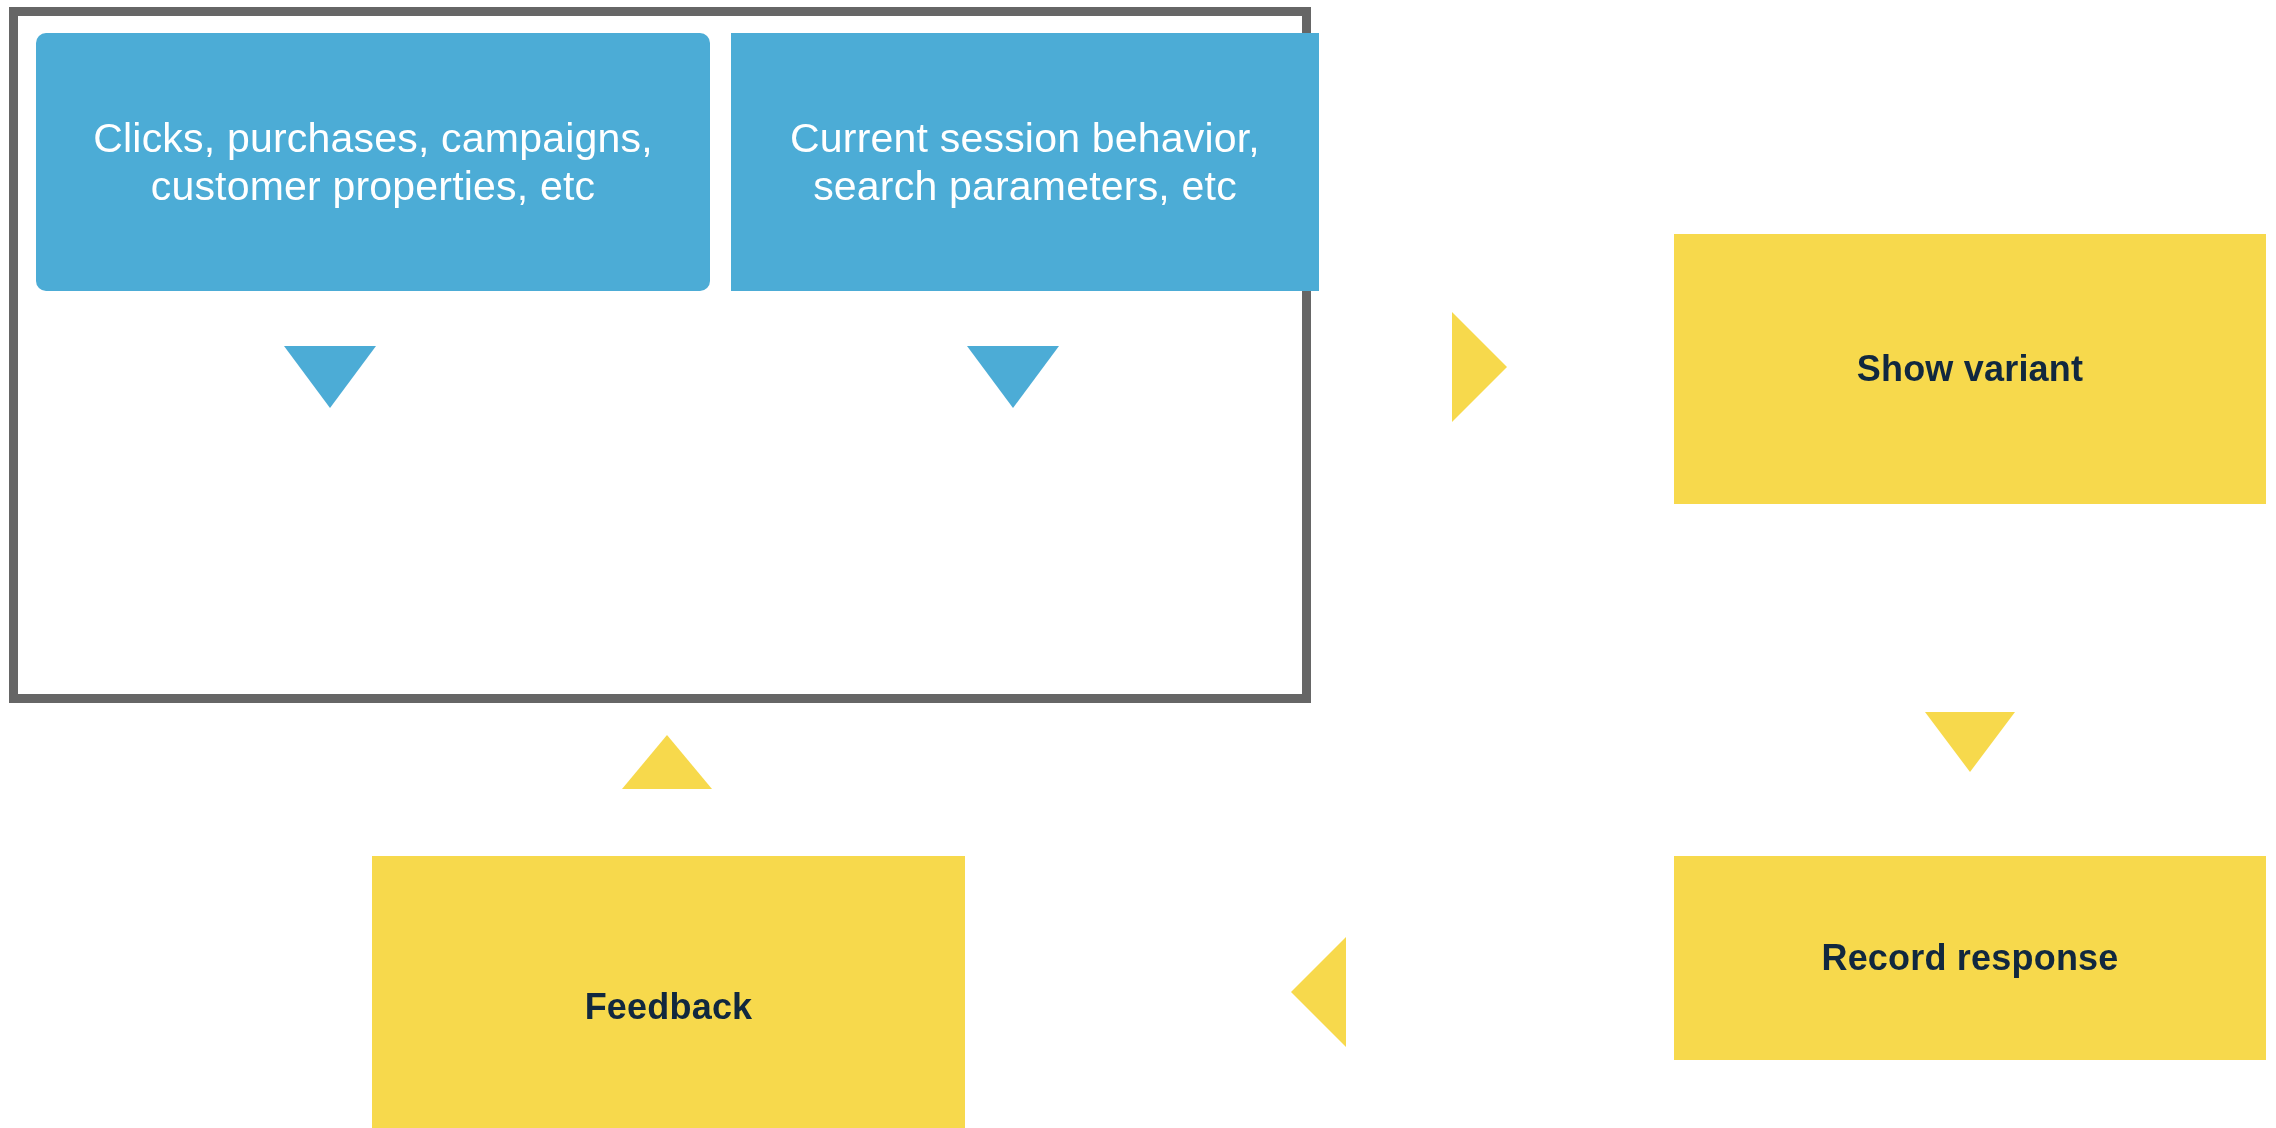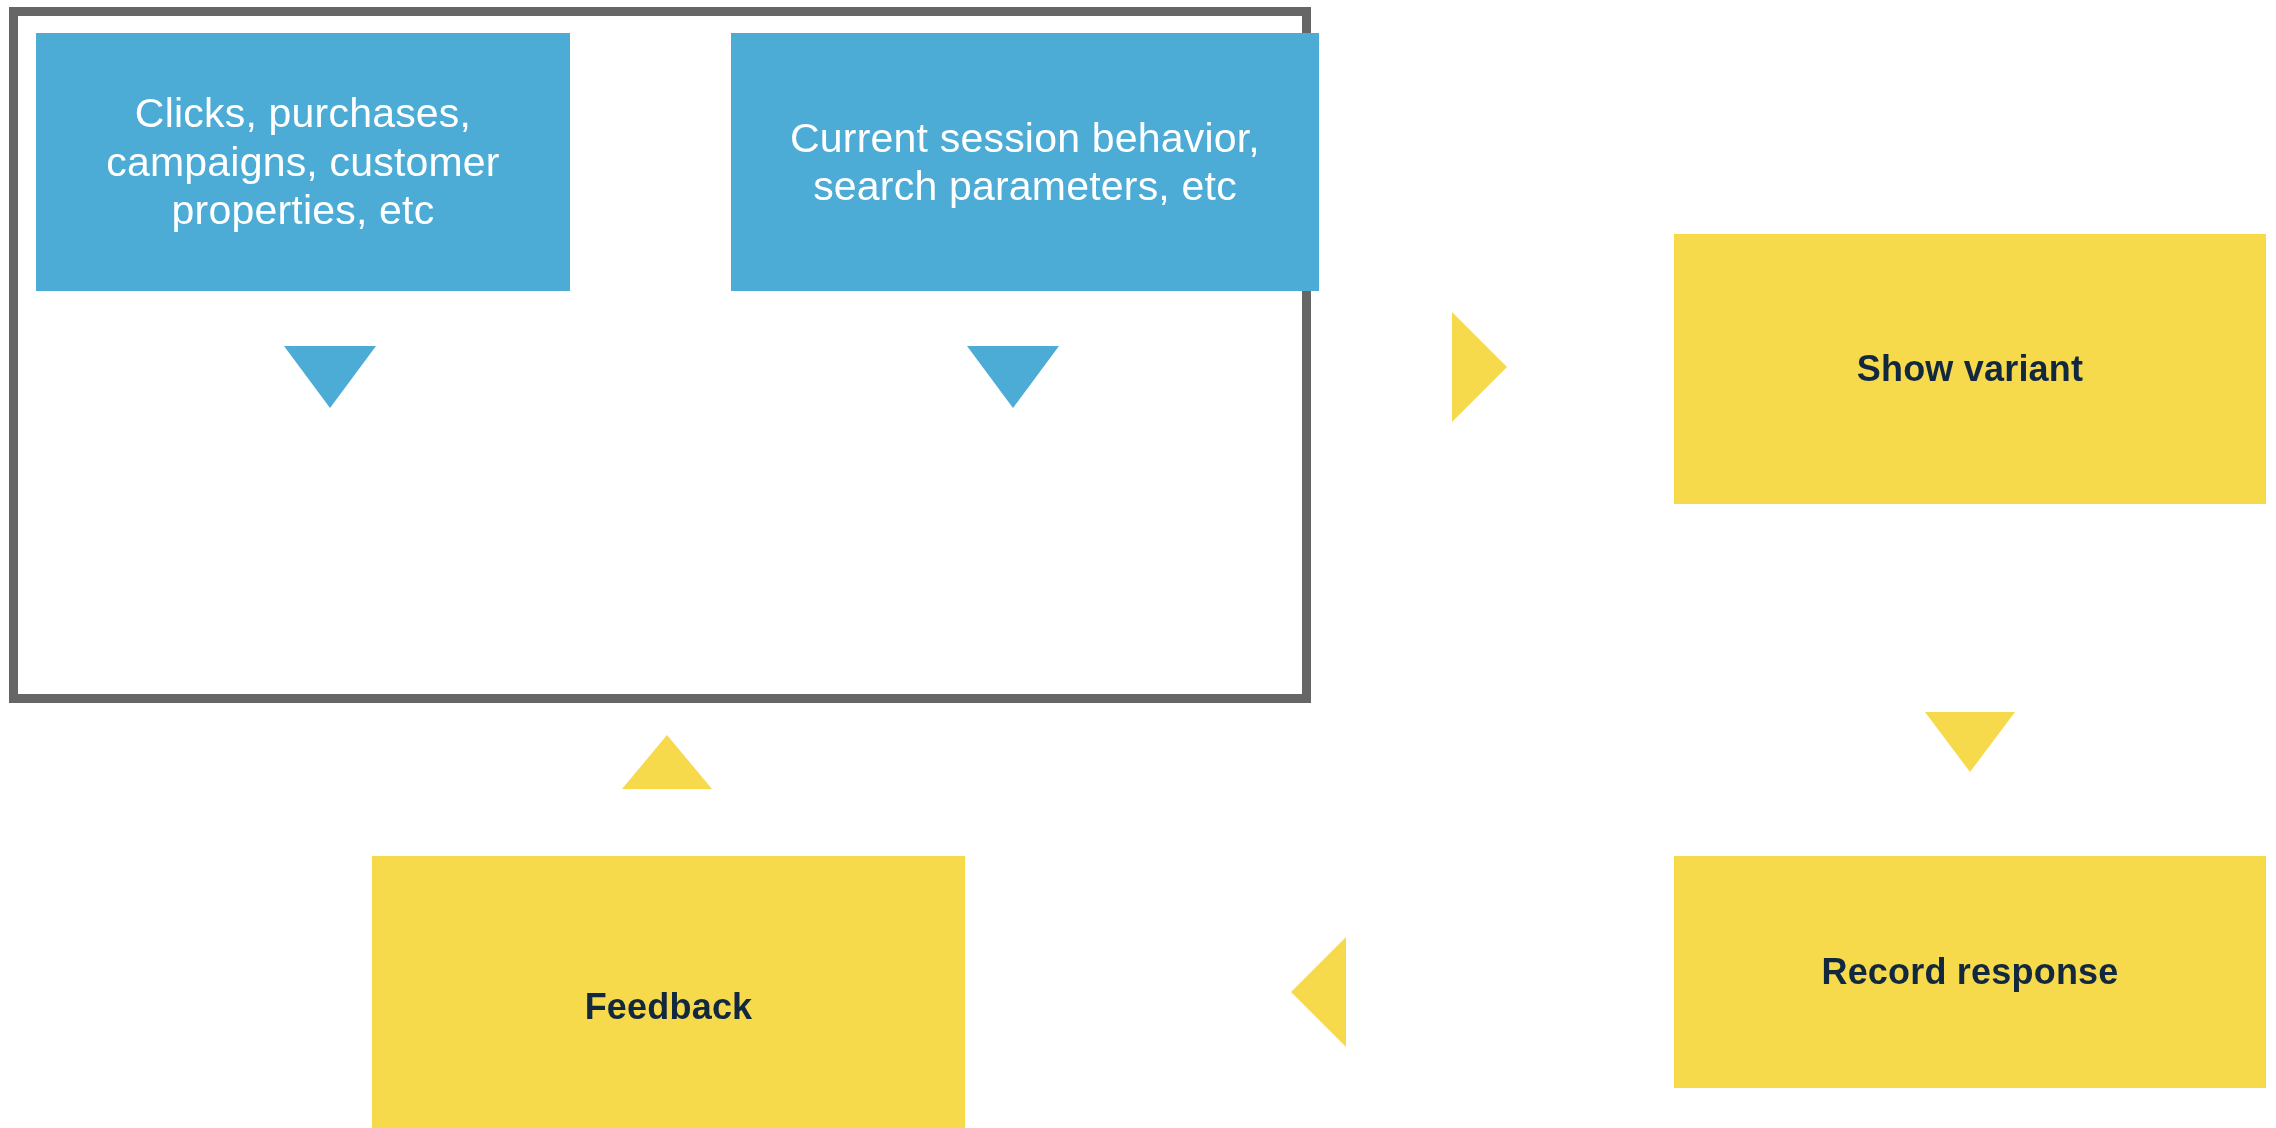--- a/index.html
+++ b/index.html
@@ -65,32 +65,32 @@
   .box-yellow {
     background: #F7D94C;
     color: #11283F;
     font-size: 36px;
     font-weight: bold;
     line-height: 1.22;
     letter-spacing: 0.2px;
   }
 
   
-  #blue-historical  { left: 18px;  top: 17px;  width: 534px; height: 258px; }
+  #blue-historical  { left: 18px;  top: 17px;  width: 674px; height: 258px; border-radius: 10px; }
   #blue-session     { left: 713px; top: 17px;  width: 588px; height: 258px; }
   #dark-historical  { left: 18px;  top: 444px; width: 589px; height: 251px; }
   #dark-session     { left: 713px; top: 444px; width: 588px; height: 251px; }
 
   #dark-historical .box-label,
   #dark-session .box-label { width: 100%; text-align: center; }
 
   
   #yellow-show-variant   { left: 1674px; top: 234px;  width: 592px; height: 270px; }
   #yellow-feedback       { left: 372px;  top: 856px;  width: 593px; height: 302px; }
-  #yellow-record         { left: 1674px; top: 856px;  width: 592px; height: 232px; }
+  #yellow-record         { left: 1674px; top: 856px;  width: 592px; height: 204px; }
 
   
   .tri {
     position: absolute;
     width: 0;
     height: 0;
   }
   .tri-down-blue {
     border-left: 46px solid transparent;
     border-right: 46px solid transparent;

